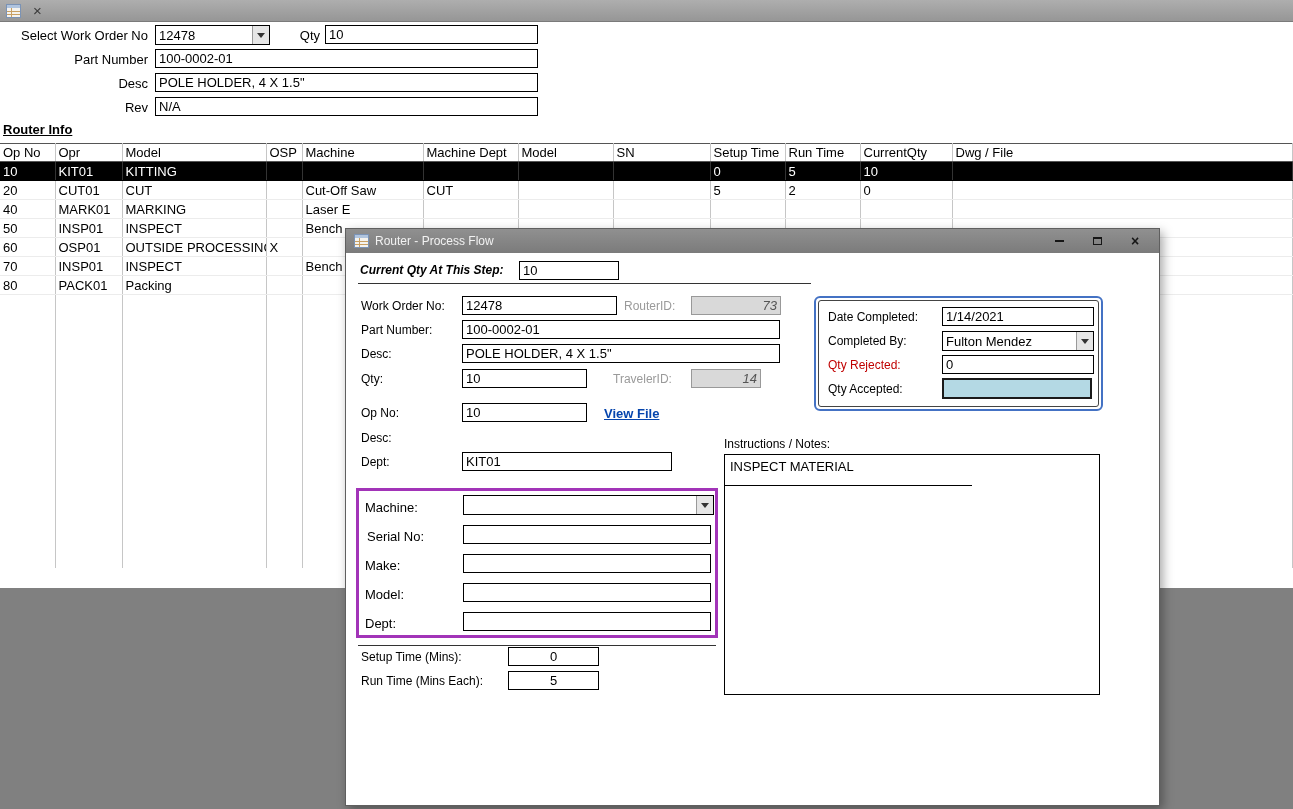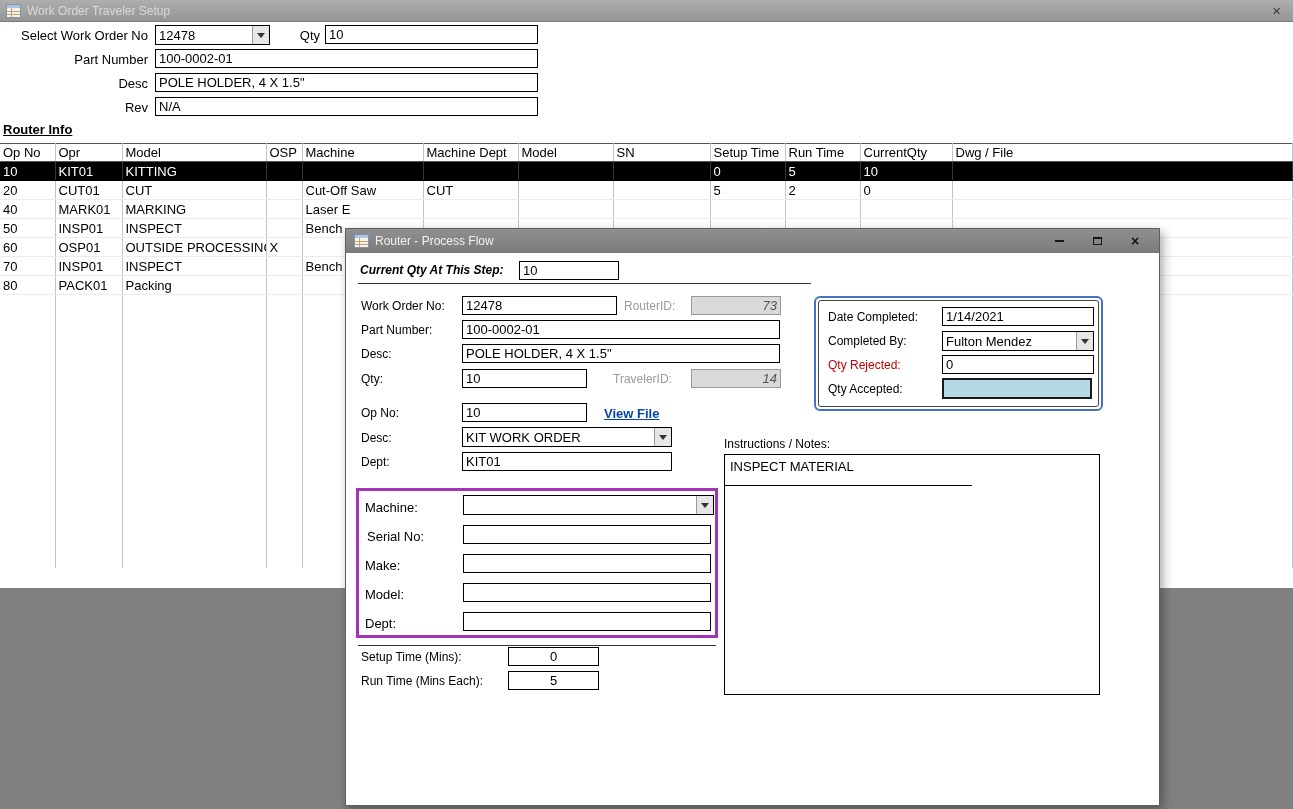--- a/index.html
+++ b/index.html
@@ -93,21 +93,20 @@
 <body>
 
 <div class="titlebar">
   <svg width="15" height="14" viewBox="0 0 15 14">
     <rect x="0.5" y="0.5" width="14" height="13" fill="#f5f3ee" stroke="#7b93b5"></rect>
     <rect x="1" y="1" width="13" height="3" fill="#b0c4de"></rect>
     <line x1="1" y1="7.5" x2="14" y2="7.5" stroke="#c9a063"></line>
     <line x1="1" y1="10.5" x2="14" y2="10.5" stroke="#c9a063"></line>
     <line x1="5.5" y1="4" x2="5.5" y2="13" stroke="#c9a063"></line>
   </svg>
-  <span class="title">Work Order Traveler Setup</span>
   <span class="close-x">×</span>
 </div>
 
 <div class="surface">
 
   <div class="lbl" style="left:0;top:6px;width:148px;text-align:right">Select Work Order No</div>
   <div class="lbl" style="left:270px;top:6px;width:50px;text-align:right">Qty</div>
   <div class="lbl" style="left:0;top:30px;width:148px;text-align:right">Part Number</div>
   <div class="lbl" style="left:0;top:54px;width:148px;text-align:right">Desc</div>
   <div class="lbl" style="left:0;top:78px;width:148px;text-align:right">Rev</div>
@@ -309,33 +308,27 @@
 
     <div class="dl" style="left:15px;top:70px">Part Number:</div>
     <input class="tbox" style="left: 116px; top: 67px; width: 318px;" value="100-0002-01">
 
     <div class="dl" style="left:15px;top:94px">Desc:</div>
     <input class="tbox" style="left: 116px; top: 91px; width: 318px;" value="POLE HOLDER, 4 X 1.5&quot;">
 
     <div class="dl" style="left:15px;top:119px">Qty:</div>
     <input class="tbox" style="left: 116px; top: 116px; width: 125px;" value="10">
     <div class="dl gray" style="left:267px;top:119px">TravelerID:</div>
-    <input class="tbox ro" style="left: 345px; top: 116px; width: 90px;" value="14">
+    <input class="tbox ro" style="left: 345px; top: 116px; width: 70px;" value="14">
 
     <div class="dl" style="left:15px;top:153px">Op No:</div>
     <input class="tbox" style="left: 116px; top: 150px; width: 125px;" value="10">
     <a class="viewfile" style="left:258px;top:153px">View File</a>
 
     <div class="dl" style="left:15px;top:178px">Desc:</div>
-    <div class="combo" style="left:116px;top:174px;width:210px">
-      <span class="cval">KIT WORK ORDER</span>
-      <span class="cbtn">
-          <span class="tri"></span>
-        </span>
-    </div>
 
     <div class="dl" style="left:15px;top:202px">Dept:</div>
     <input class="tbox" style="left: 116px; top: 199px; width: 210px;" value="KIT01">
 
     <div class="machine-box">
       <div class="dl" style="left:6px;top:9px">Machine:</div>
       <div class="combo" style="left:104px;top:4px;width:251px">
         <span class="cval"></span>
         <span class="cbtn">
             <span class="tri"></span>

